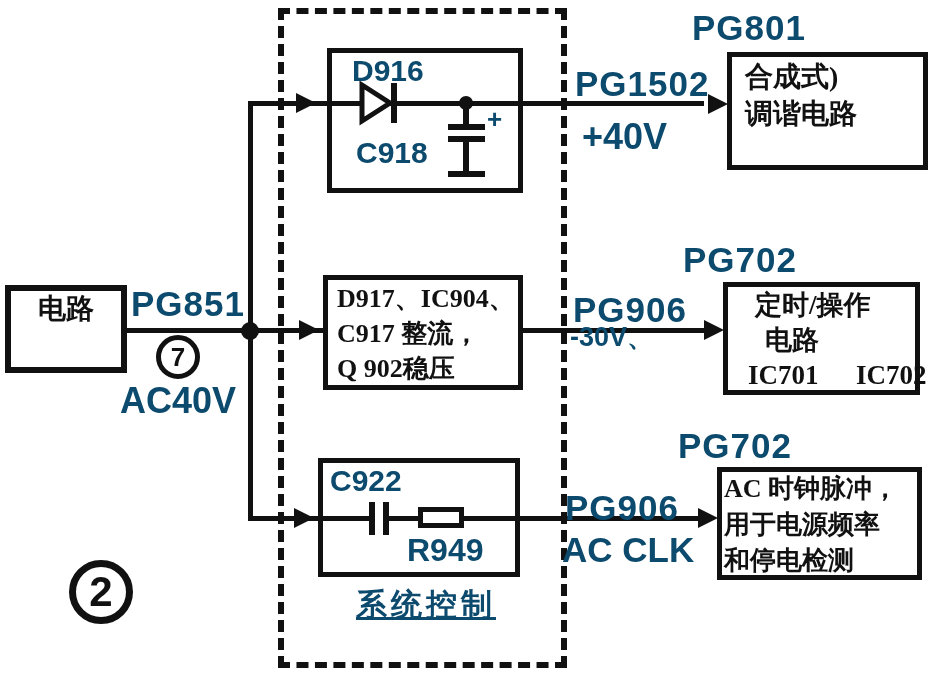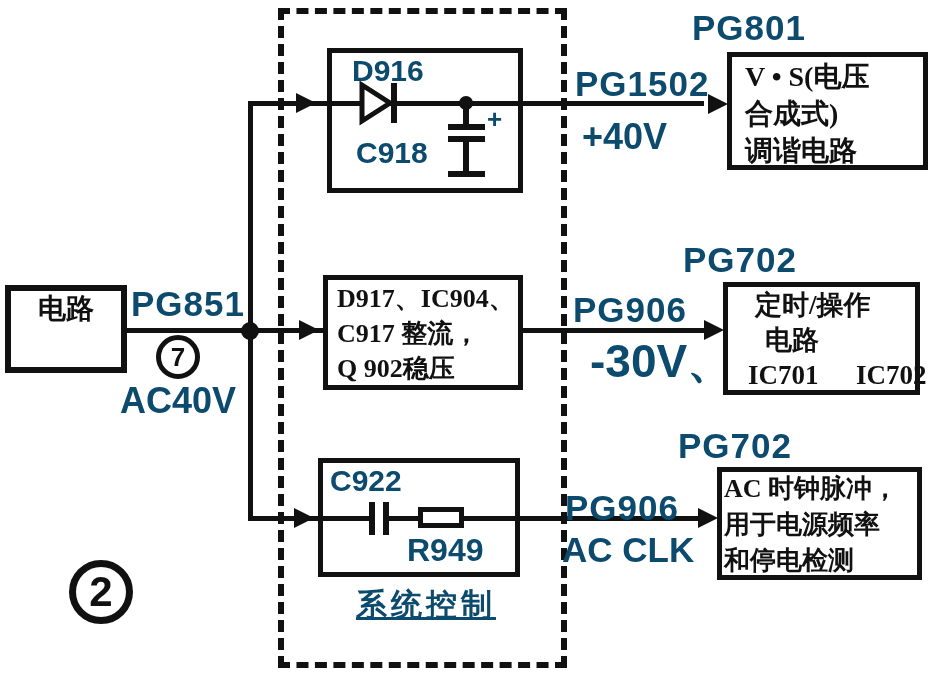--- a/index.html
+++ b/index.html
@@ -93,28 +93,27 @@
   <div class="plate" style="left:383px;top:502px;width:6px;height:33px;"></div>
 
   <div class="resistor" style="left:418px;top:507px;width:46px;height:21px;"></div>
   <div class="lbl" style="left:407px;top:534px;font-size:32px;">R949</div>
 
   <div class="lbl pg" style="left:692px;top:10px;">PG801</div>
   <div class="lbl pg" style="left:575px;top:66px;">PG1502</div>
   <div class="lbl sig" style="left:582px;top:119px;font-size:36px;">+40V</div>
   <div class="box" style="left:727px;top:52px;width:201px;height:118px;"></div>
   <div class="cnbox" style="left:745px;top:58px;font-size:28px;">
-    <div class="ln" style="line-height:37px;">V • S(电压</div>
     <div class="ln" style="line-height:37px;">合成式)</div>
     <div class="ln" style="line-height:37px;">调谐电路</div>
   </div>
 
   <div class="lbl pg" style="left:683px;top:242px;">PG702</div>
   <div class="lbl pg" style="left:573px;top:292px;">PG906</div>
-  <div class="lbl sig" style="left:570px;top:338px;font-size:46px;margin-left:20px;">-30V、</div>
+  <div class="lbl sig" style="left:570px;top:324px;font-size:27px;">-30V、</div>
   <div class="box" style="left:723px;top:282px;width:197px;height:113px;"></div>
   <div class="cnbox" style="left:728px;top:287px;font-size:27px;">
     <div class="ln" style="line-height:36px;padding-left:27px;">定时/操作</div>
     <div class="ln" style="line-height:34px;padding-left:37px;">电路</div>
     <div class="ln" style="line-height:36px;padding-left:20px;word-spacing:12px;">IC701  IC702</div>
   </div>
 
   <div class="lbl pg" style="left:678px;top:428px;">PG702</div>
   <div class="lbl pg" style="left:565px;top:490px;">PG906</div>
   <div class="lbl sig" style="left:562px;top:532px;font-size:35px;">AC CLK</div>

